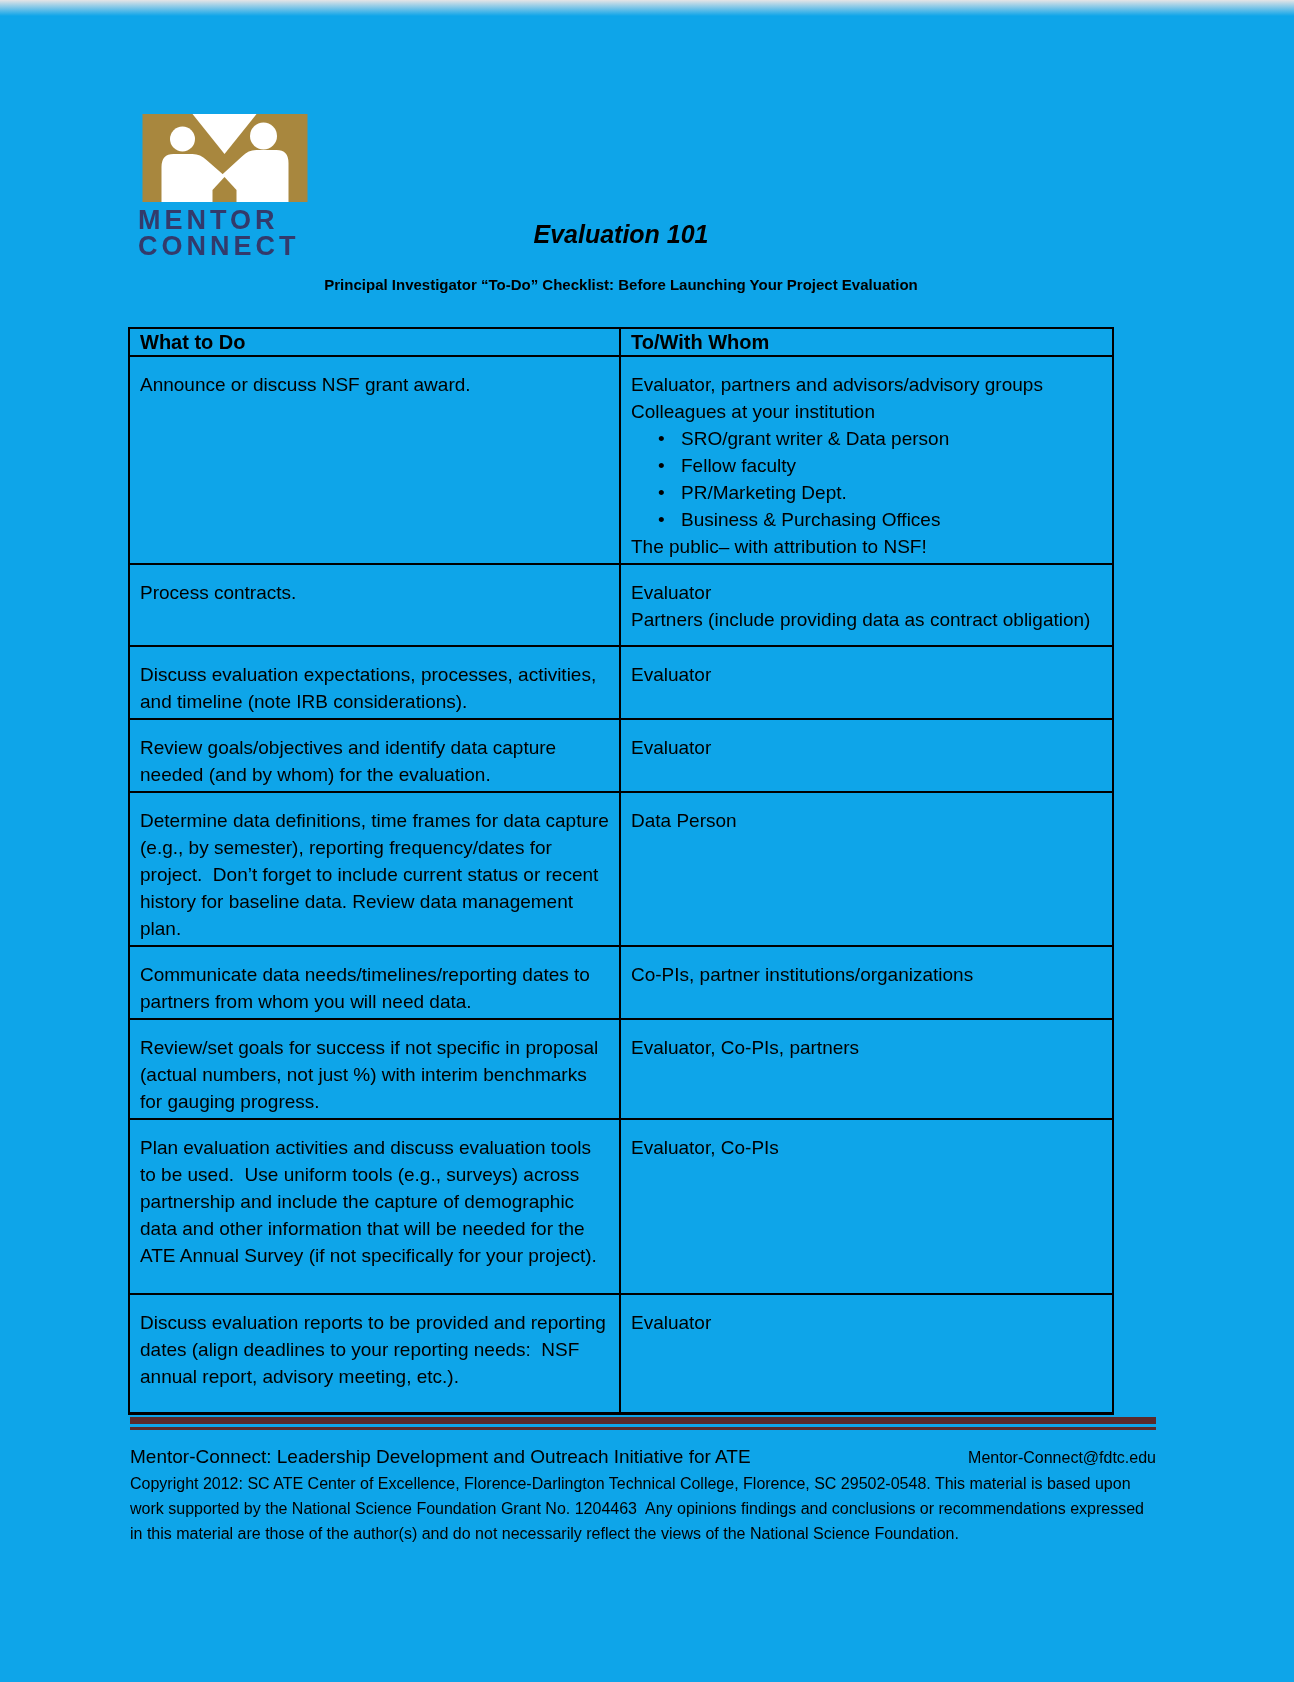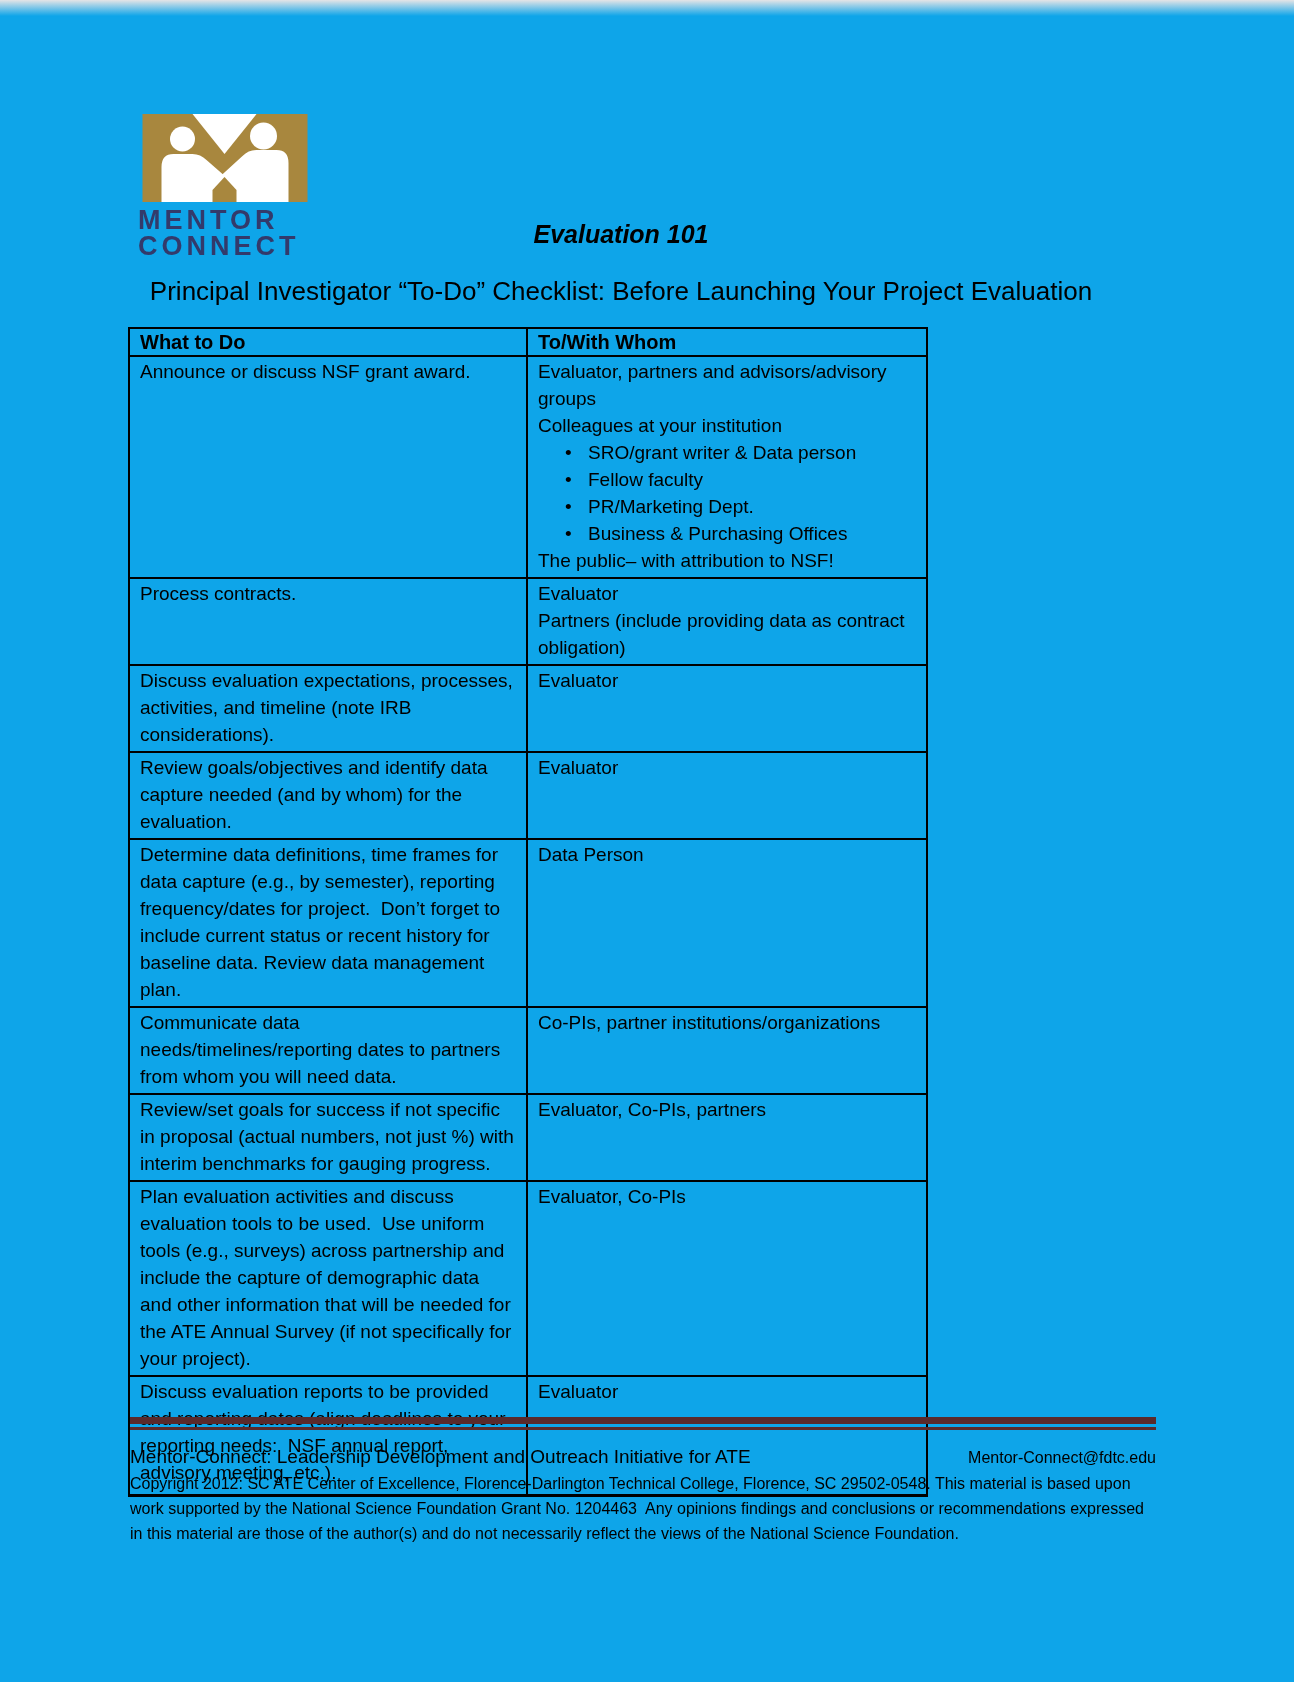--- a/index.html
+++ b/index.html
@@ -26,31 +26,31 @@
   .logo-block{position:absolute;left:138px;top:114px;width:180px;}
   .logo-mark{display:block;width:166px;height:88px;margin-left:4px;}
   .logo-gold{fill:var(--logo_gold);}
   .logo-white{fill:#ffffff;}
   .logo-text{margin-top:5px;font-weight:bold;color:var(--logo_navy);
     font-size:27px;line-height:26px;letter-spacing:4px;}
 
   
   .title-zone{position:absolute;left:128px;width:986px;text-align:center;}
   .doc-title{top:220px;font-size:25px;font-weight:bold;}
-  .doc-subtitle{top:276px;font-size:26px;font-weight:normal;}
+  .doc-subtitle{top:276px;font-size:15px;font-weight:bold;}
 
   
   .checklist{
-    position:absolute;left:128px;top:327px;width:800px;
+    position:absolute;left:128px;top:327px;width:986px;
     border:2px solid #000;border-bottom-width:3px;
     font-size:19px;line-height:27px;
   }
   .trow{display:flex;border-bottom:2px solid #000;}
   .trow:last-child{border-bottom:none;}
-  .tcell{width:50%;padding:1px 10px 3px 10px;}
+  .tcell{width:50%;padding:14px 10px 3px 10px;}
   .tcell:first-child{border-right:2px solid #000;}
   .thead .tcell{font-weight:bold;font-size:20px;line-height:24px;padding:1px 10px 1px 10px;}
   .line{white-space:pre-wrap;}
   .line.bullet{position:relative;padding-left:50px;}
   .line.bullet::before{content:"\2022";position:absolute;left:27px;top:0;}
   
   .rh0{min-height:197px}.rh1{min-height:82px}.rh2{min-height:54px}
   .rh3{min-height:54px}.rh4{min-height:133px}.rh5{min-height:61px}
   .rh6{min-height:82px}.rh7{min-height:175px}.rh8{min-height:117px}
 

